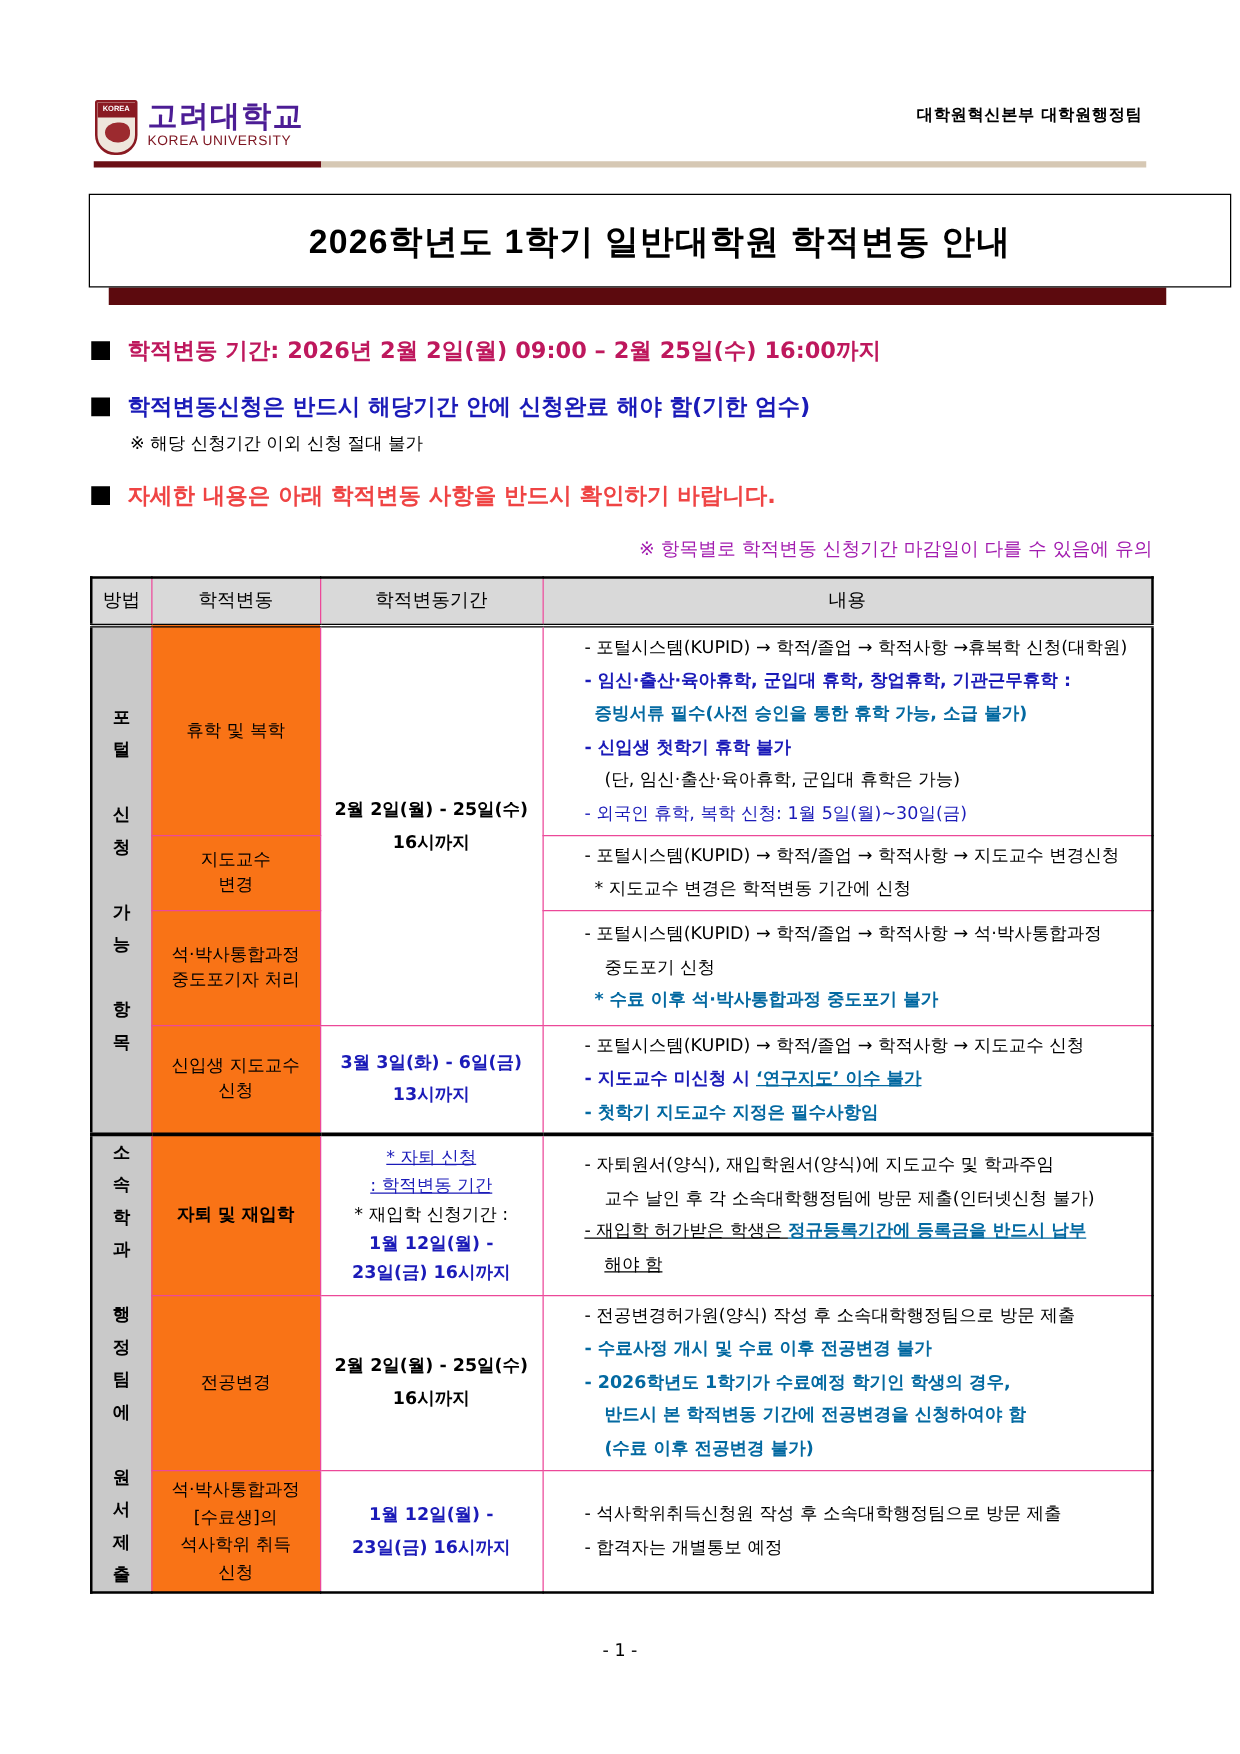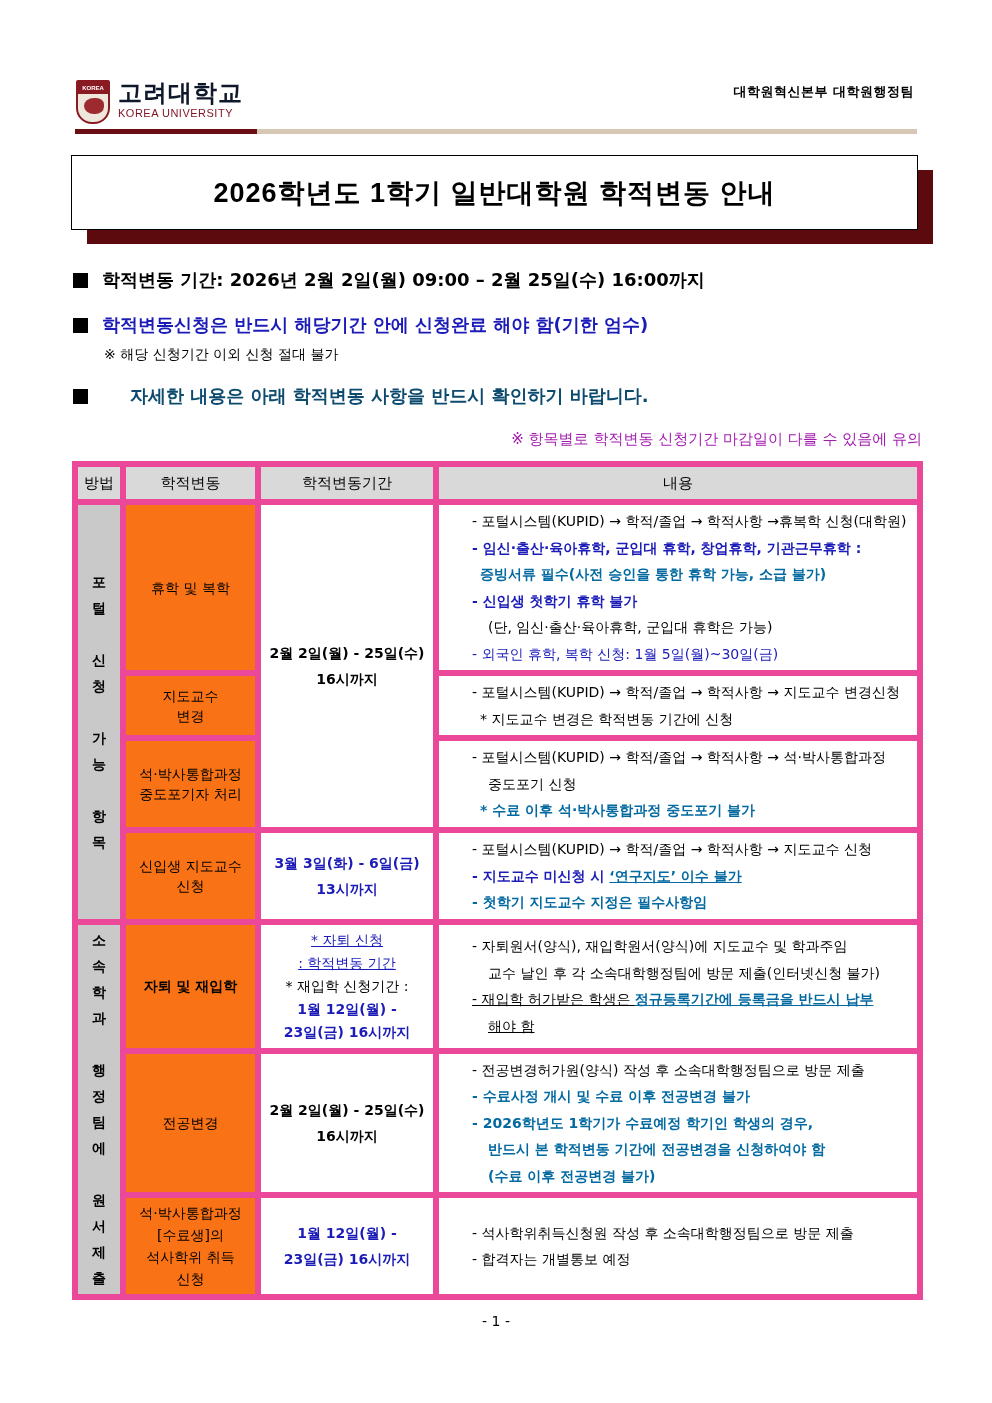--- a/index.html
+++ b/index.html
@@ -5,43 +5,43 @@
     * { box-sizing: border-box; margin: 0; padding: 0; }
     html, body { width: 992px; height: 1403px; background: #ffffff; }
     body { position: relative; font-family: "DejaVu Sans", "Liberation Sans", sans-serif; color: #000; overflow: hidden; }
 
     
     .logo-wrap { position: absolute; left: 76px; top: 80px; display: flex; align-items: flex-start; }
     .shield { width: 34px; height: 44px; background: #efe6dc; border: 2px solid #8a1a22; border-radius: 2px 2px 16px 16px; position: relative; overflow: hidden; }
     .shield-top { position: absolute; left: 0; right: 0; top: 0; height: 12px; background: #8a1a22; color: #fff; font-size: 6px; font-weight: bold; text-align: center; line-height: 12px; font-family: "Liberation Sans", sans-serif; }
     .shield-tiger { position: absolute; left: 6px; top: 16px; width: 20px; height: 16px; background: #9c2a2f; border-radius: 50% 40% 45% 50%; }
     .logo-text { margin-left: 8px; }
-    .logo-kr { font-size: 24px; font-weight: bold; color: #0f172a; letter-spacing: 1px; line-height: 26px; }
+    .logo-kr { font-size: 24px; font-weight: bold; color: #4c1d95; letter-spacing: 1px; line-height: 26px; }
     .logo-en { font-size: 11px; color: #7d1420; font-family: "Liberation Sans", sans-serif; letter-spacing: 0.5px; margin-top: 1px; }
     .hdr-bar-dark { position: absolute; left: 75px; top: 129px; width: 182px; height: 5px; background: #6b0f15; }
     .hdr-bar-light { position: absolute; left: 257px; top: 129px; width: 660px; height: 5px; background: #d6c8b4; }
     .hdr-dept { position: absolute; right: 78px; top: 83px; font-size: 13px; font-weight: bold; letter-spacing: 0.5px; }
 
     
     .title-shadow { position: absolute; left: 87px; top: 170px; width: 846px; height: 74px; background: #5c0a0e; }
-    .title-box { position: absolute; left: 71px; top: 155px; width: 847px; height: 75px; background: #fff; border: 1px solid #000; display: flex; align-items: center; justify-content: center; }
+    .title-box { position: absolute; left: 71px; top: 155px; width: 914px; height: 75px; background: #fff; border: 1px solid #000; display: flex; align-items: center; justify-content: center; }
     .title-text { font-size: 27px; font-weight: bold; letter-spacing: 1px; font-family: "Liberation Sans", sans-serif; }
 
     
     .bullet { position: absolute; left: 73px; display: flex; align-items: center; font-weight: bold; font-size: 18px; }
     .sq { display: inline-block; width: 15px; height: 15px; background: #000; margin-right: 14px; }
-    .b1 { top: 268px; color: #000000; }
+    .b1 { top: 268px; color: #be185d; }
     .b2 { top: 313px; color: #1b1bb8; }
-    .b3 { top: 384px; color: #0c4a6e; gap: 28px; }
+    .b3 { top: 384px; color: #ef4444; }
     .note1 { position: absolute; left: 104px; top: 346px; font-size: 14px; }
     .note2 { position: absolute; right: 70px; top: 430px; font-size: 15px; color: #a21caf; }
 
     
     table.main { position: absolute; left: 72px; top: 461px; width: 851px; border-collapse: collapse; border: 2px solid #000; table-layout: fixed; }
-    table.main td, table.main th { border: 6px solid #ec4899; font-size: 14px; vertical-align: middle; }
+    table.main td, table.main th { border: 1px solid #ec4899; font-size: 14px; vertical-align: middle; }
     table.main th { background: #d9d9d9; font-weight: normal; height: 38px; text-align: center; font-size: 15px; border-bottom: 3px double #000; }
     .col-method { width: 48px; }
     .col-type { width: 135px; }
     .col-period { width: 178px; }
     td.method { background: #c9c9c9; text-align: center; font-weight: bold; font-size: 17px; line-height: 26px; }
     td.type { background: #f97316; text-align: center; font-size: 15px; line-height: 20px; padding: 4px; }
     td.period { text-align: center; font-size: 15px; line-height: 26px; font-weight: bold; padding: 4px; margin-top: 21px; }
     td.content { padding: 3px 8px 3px 10px; font-size: 14.5px; line-height: 26.5px; }
     .line { white-space: nowrap; margin-left: 23px; }
     .ind { padding-left: 16px; }

